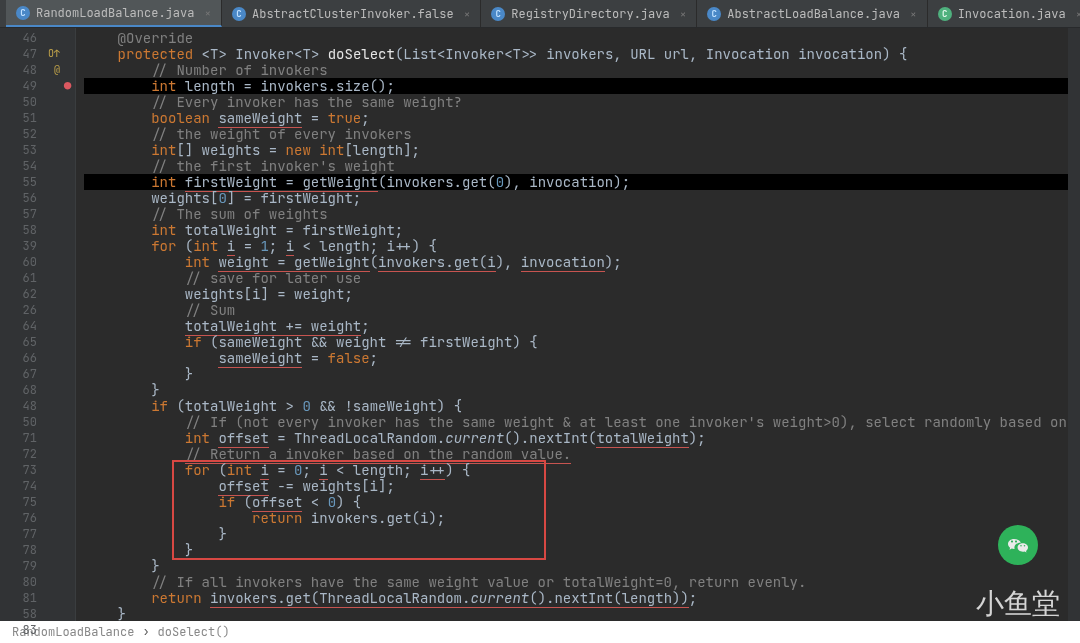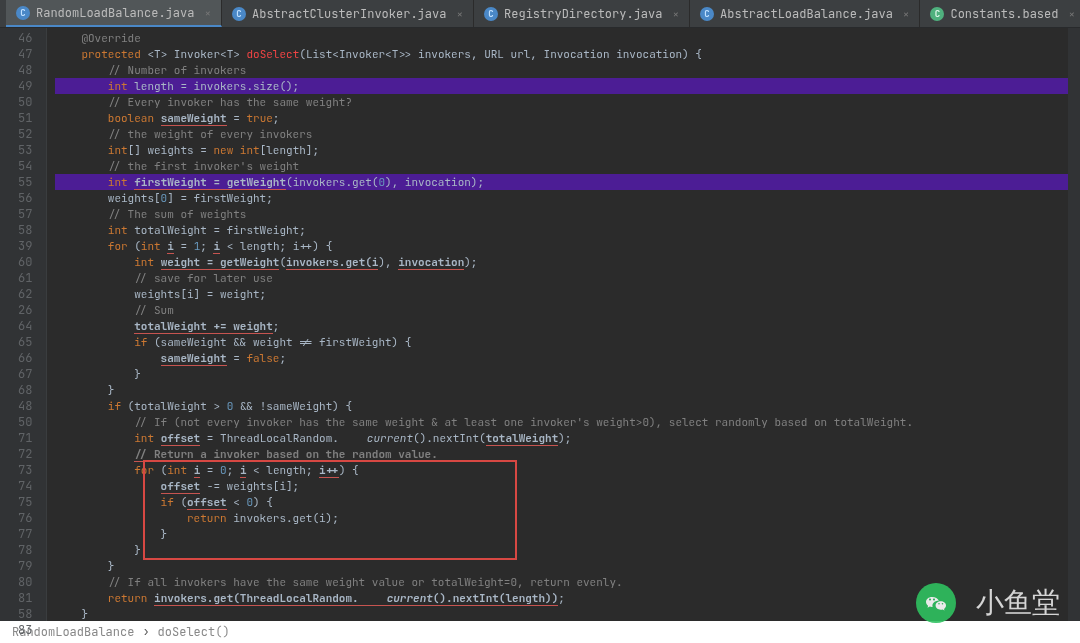--- a/index.html
+++ b/index.html
@@ -35,51 +35,51 @@
     display: inline-flex; align-items: center; justify-content: center;
     font-size: 9px; color: #2b2b2b; font-weight: bold;
   }
   .tab-icon.java { background: #4a88c7; color:#bfe0ff;}
   .tab-icon.java2 { background:#4fb17e; color:#dff7ea;}
   .tab-close { color:#777; font-size:11px; margin-left:4px;}
   .tabs-spacer { flex:1; }
   .tabs-right { display:flex; align-items:center; padding-right:8px; gap:6px; color:#888; font-size:11px;}
   .editor-area { display:flex; height: calc(100% - 28px - 22px); }
   .gutter {
-    width: 47px;
+    width: 76px;
     background: #313335;
     color: #606366;
     font-size: 12px;
     text-align: right;
     padding: 2px 18px;
     border-right: 1px solid #3a3d3f;
     position:relative;
   }
   .gutter-line { height:16px; line-height:16px; padding-right: 20px; position:relative;}
   .mark-o { position:absolute; left:30px; color:#bfa24a; font-size:10px;}
   .mark-bp { position:absolute; left:46px; color:#db5860; font-size:12px;}
   .code {
     flex:1;
     background:#2b2b2b;
     padding:2px 0 19px 8px;
     overflow:hidden;
     position:relative;
     white-space: pre;
     line-height:16px;
-    font-size:11px;
+    font-size:14px;
   }
   .code-line { height:16px; }
-  .hl-line { background:#4c1d95; }
+  .hl-line { background:#000000; }
   .kw { color:#cc7832;margin-top:16px; }
   .cmt { color:#808080; }
   .typ { color:#a9b7c6; }
-  .mth { color:#ef4444; }
+  .mth { color:#e5e5e5; }
   .num { color:#6897bb; }
-  .itl { font-style: italic; margin-left: 28px; }
-  .ul-red { border-bottom: 1px solid #c75450; font-weight: bold; }
+  .itl { font-style: italic; }
+  .ul-red { border-bottom: 1px solid #c75450; }
   .redbox {
     position:absolute;
     border: 2px solid #d74843;
     pointer-events:none;
   }
   .scroll-map {
     width:12px;
     background:#313335;
     position:relative;
   }
@@ -99,54 +99,55 @@
     right:20px;
     bottom:20px;
     display:flex;
     align-items:center;
     gap:20px;
     color:#e8e8e8;
     font-size:28px;
     font-family: "Microsoft YaHei", sans-serif;
     opacity:0.9;
     pointer-events:none;
+    flex-direction:column;
   }
   .wm-circle {
     width:40px; height:40px; border-radius:50%;
     background:#2fc160; display:flex; align-items:center; justify-content:center;
     color:#fff; font-size:22px;
   }
 </style>
 </head>
 <body>
 
 <div class="tabs" id="tabs">
     <div class="tab active">
       <span class="tab-icon java">C</span>
       <span>RandomLoadBalance.java</span>
       <span class="tab-close">×</span>
     </div>
     <div class="tab">
       <span class="tab-icon java">C</span>
-      <span>AbstractClusterInvoker.java</span>
+      <span>AbstractClusterInvoker.false</span>
       <span class="tab-close">×</span>
     </div>
     <div class="tab">
       <span class="tab-icon java">C</span>
       <span>RegistryDirectory.java</span>
       <span class="tab-close">×</span>
     </div>
     <div class="tab">
       <span class="tab-icon java">C</span>
       <span>AbstractLoadBalance.java</span>
       <span class="tab-close">×</span>
     </div>
     <div class="tab">
       <span class="tab-icon java2">C</span>
-      <span>Constants.based</span>
+      <span>Invocation.java</span>
       <span class="tab-close">×</span>
     </div>
     <div class="tabs-spacer"></div>
     <div class="tabs-right">≡ 5</div>
   </div>
 
 <div class="editor-area">
   <div class="gutter" id="gutter">
       <div class="gutter-line">46</div>
       <div class="gutter-line">47<span class="mark-o">O↑ @</span></div>

